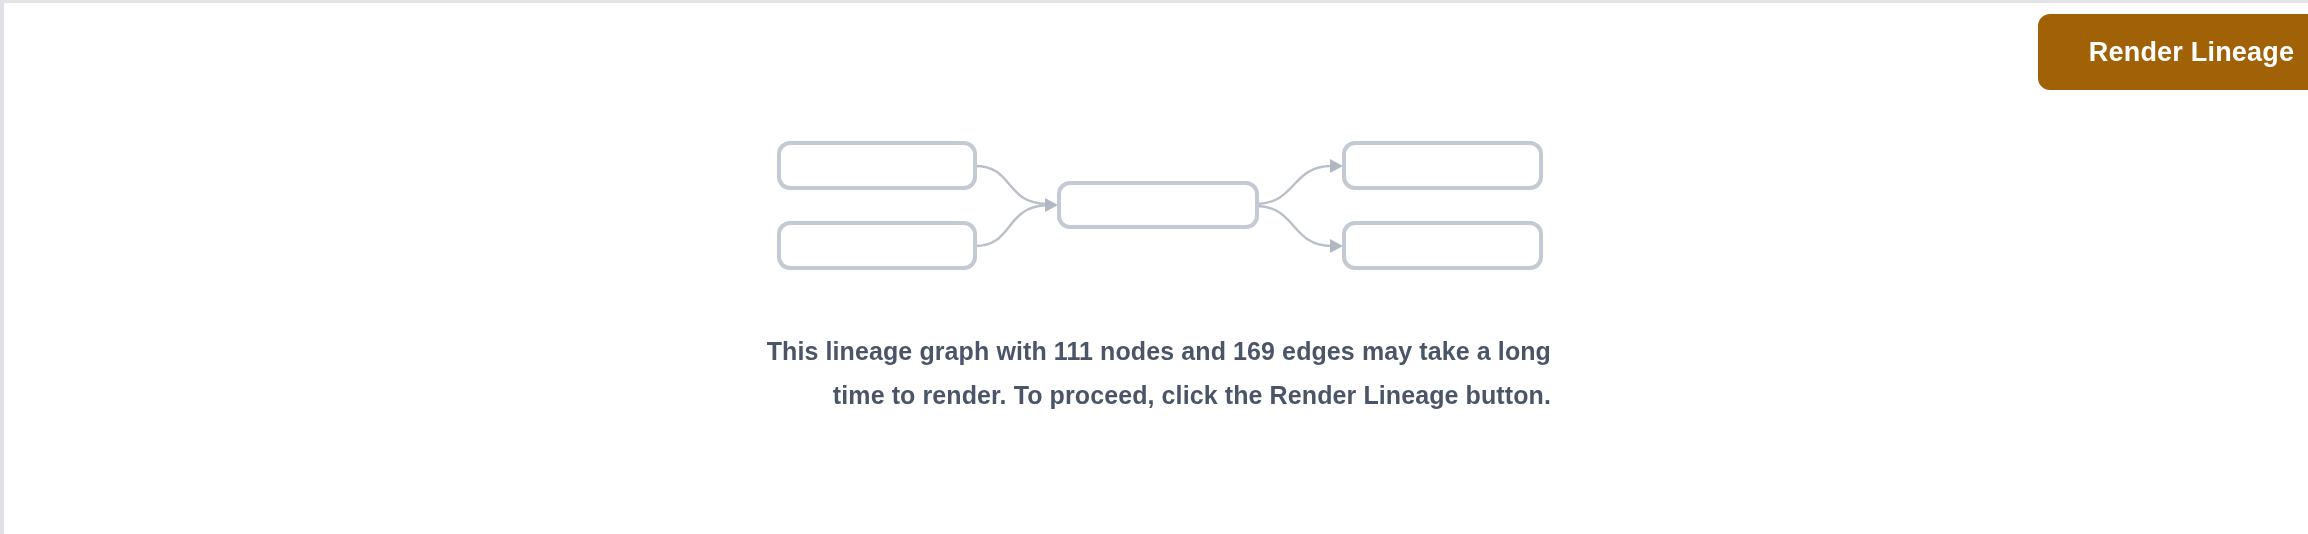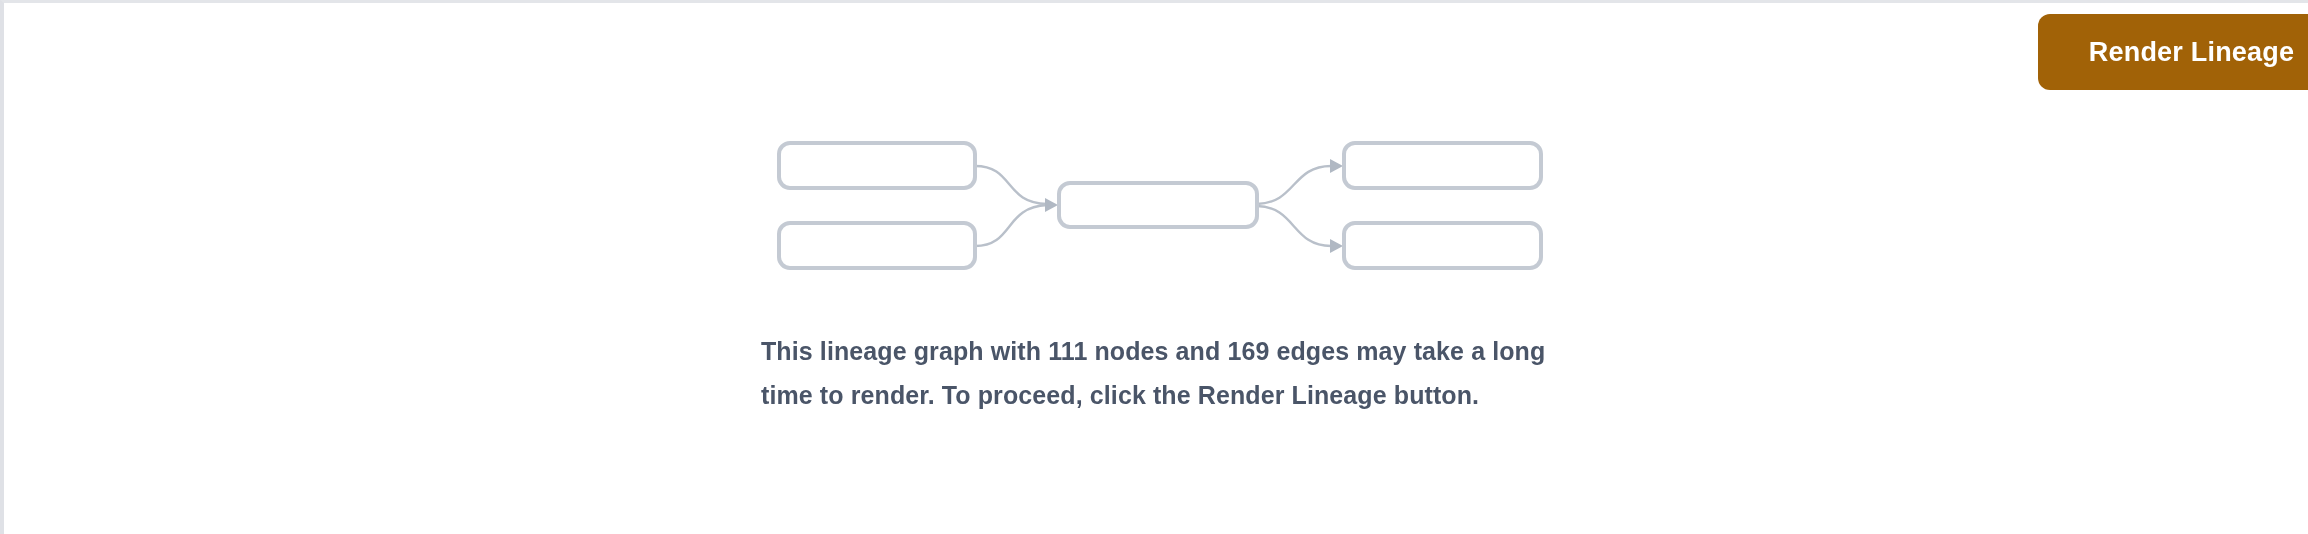--- a/index.html
+++ b/index.html
@@ -76,21 +76,21 @@
     fill: #b0b8c3;
   }
 
   
   #lineage-warning-message {
     position: absolute;
     left: 50%;
     transform: translateX(-50%);
     top: 326px;
     width: 790px;
-    text-align: left;
+    text-align: right;
     color: #4a5568;
     font-family: "Liberation Sans", sans-serif;
     font-size: 25px;
     font-weight: bold;
     line-height: 44px;
     letter-spacing: 0.1px;
   }
 </style>
 </head>
 <body>

